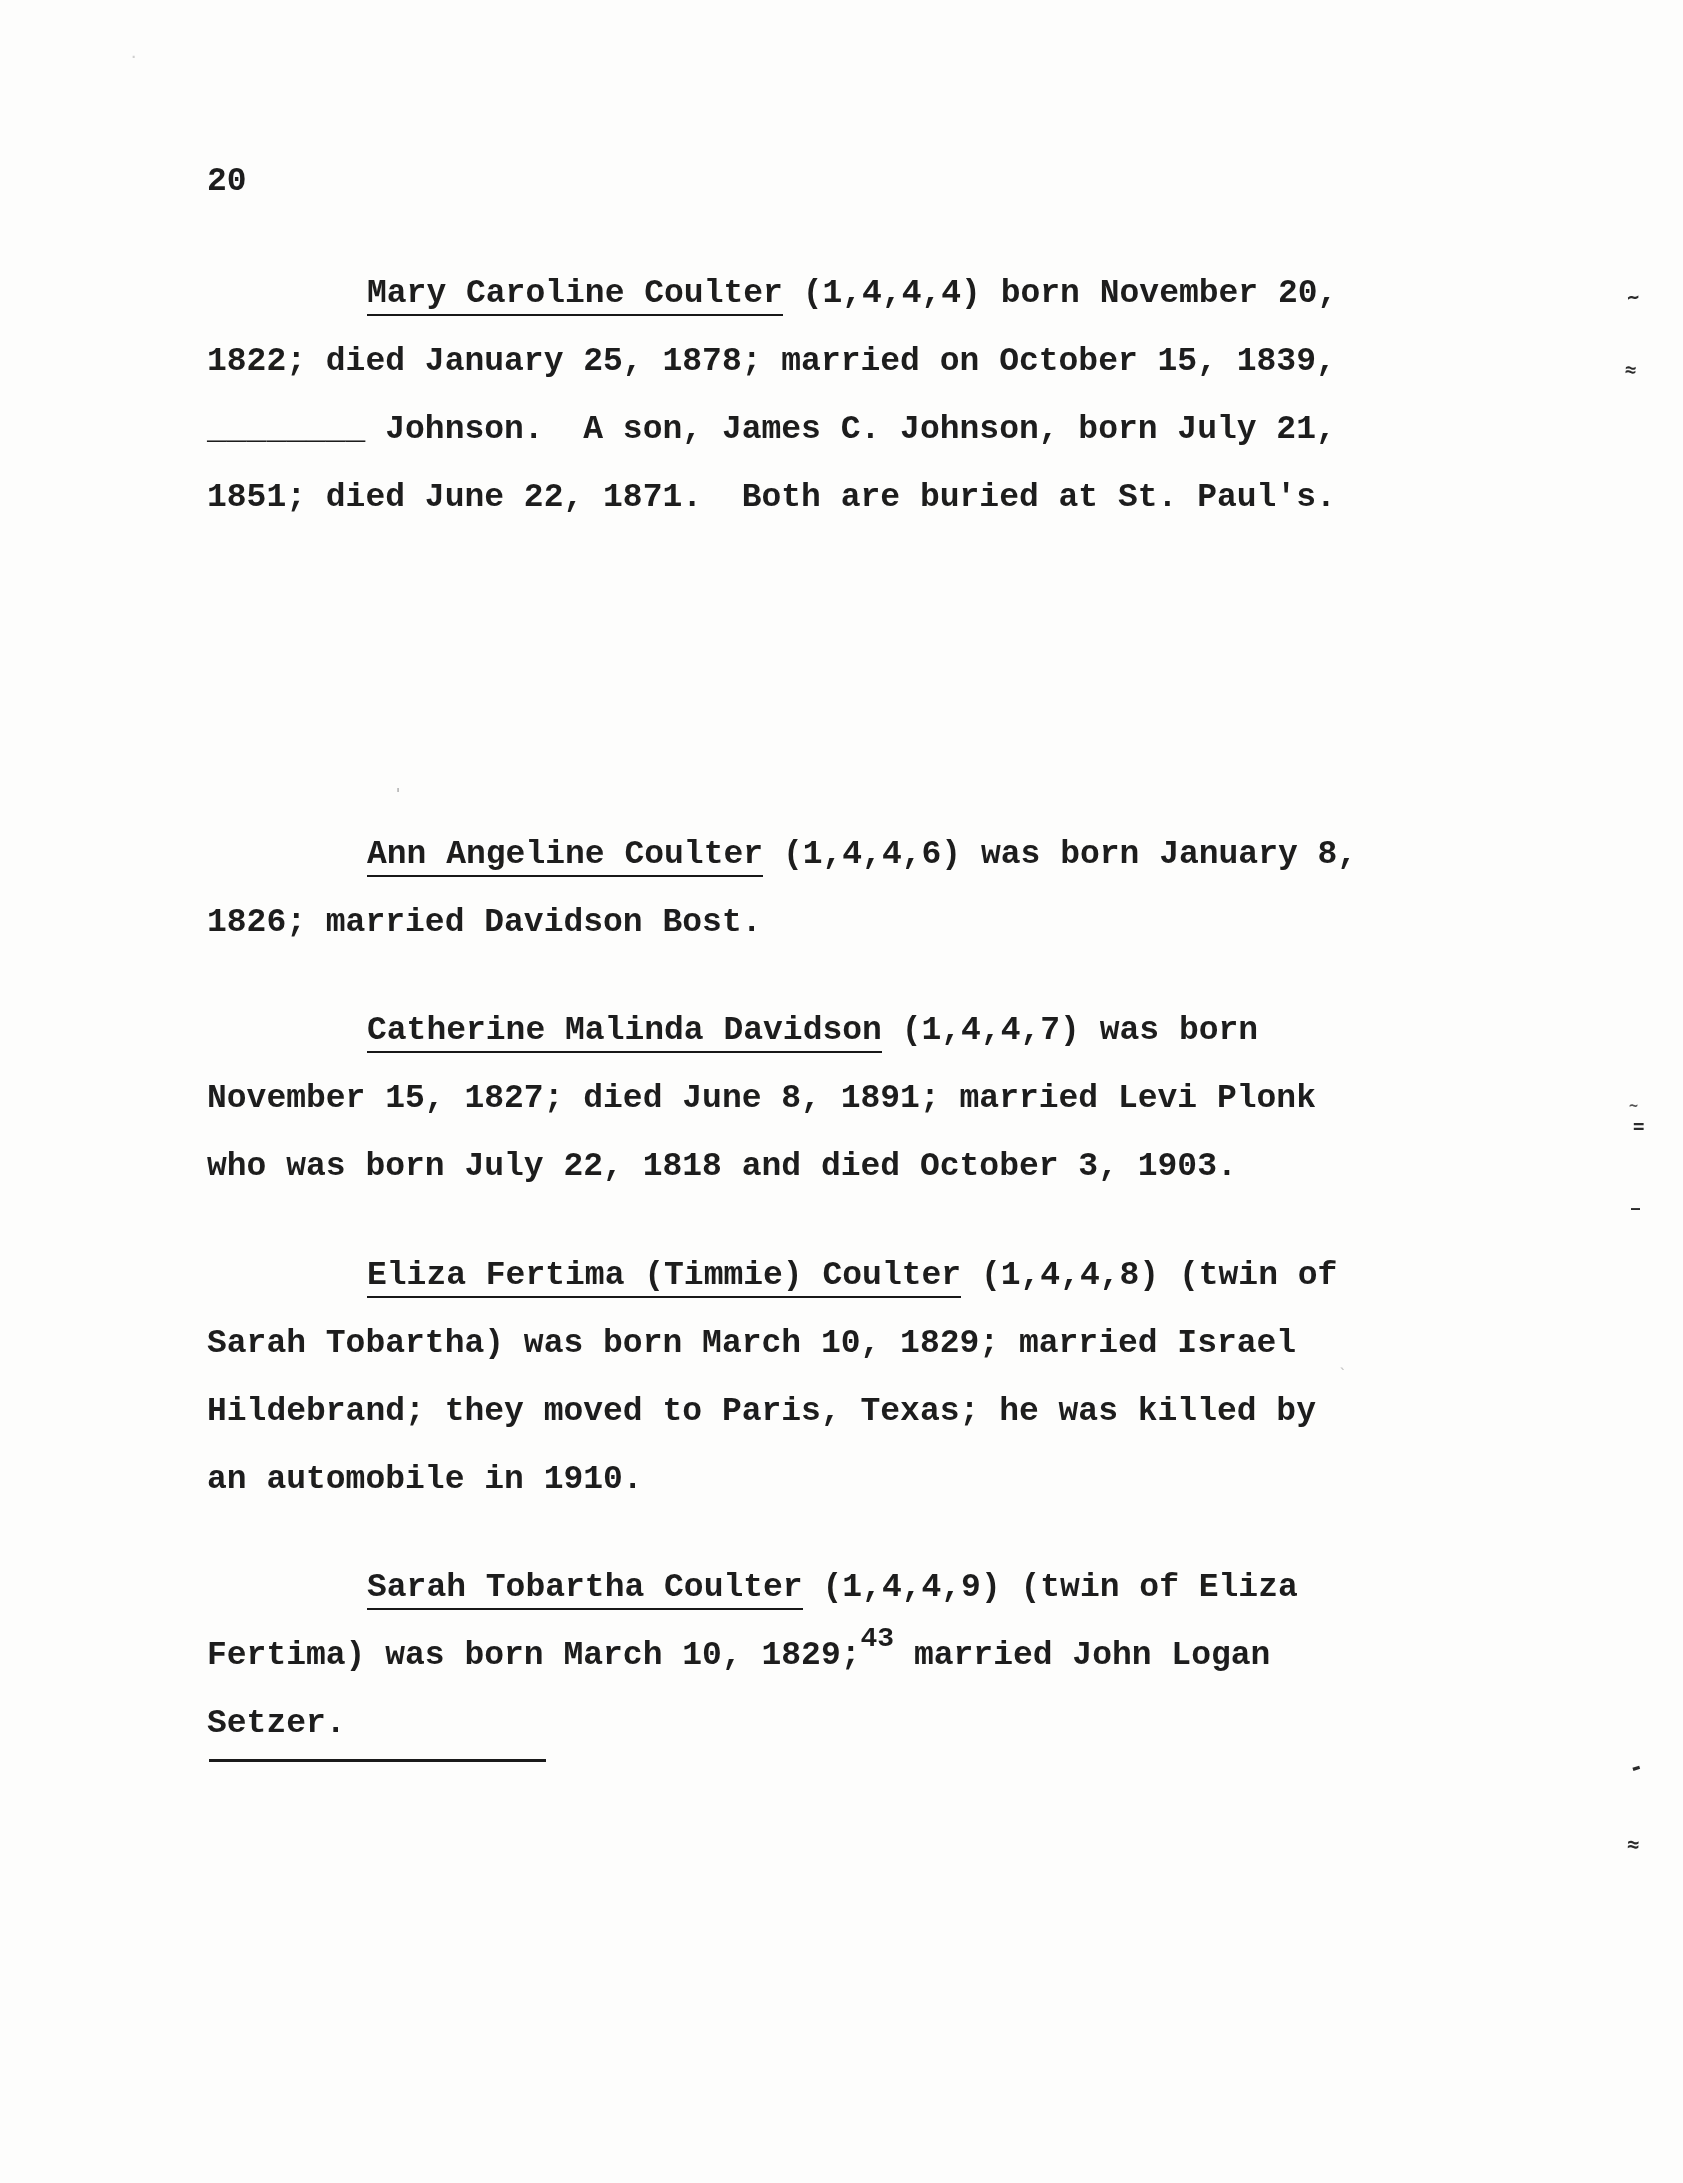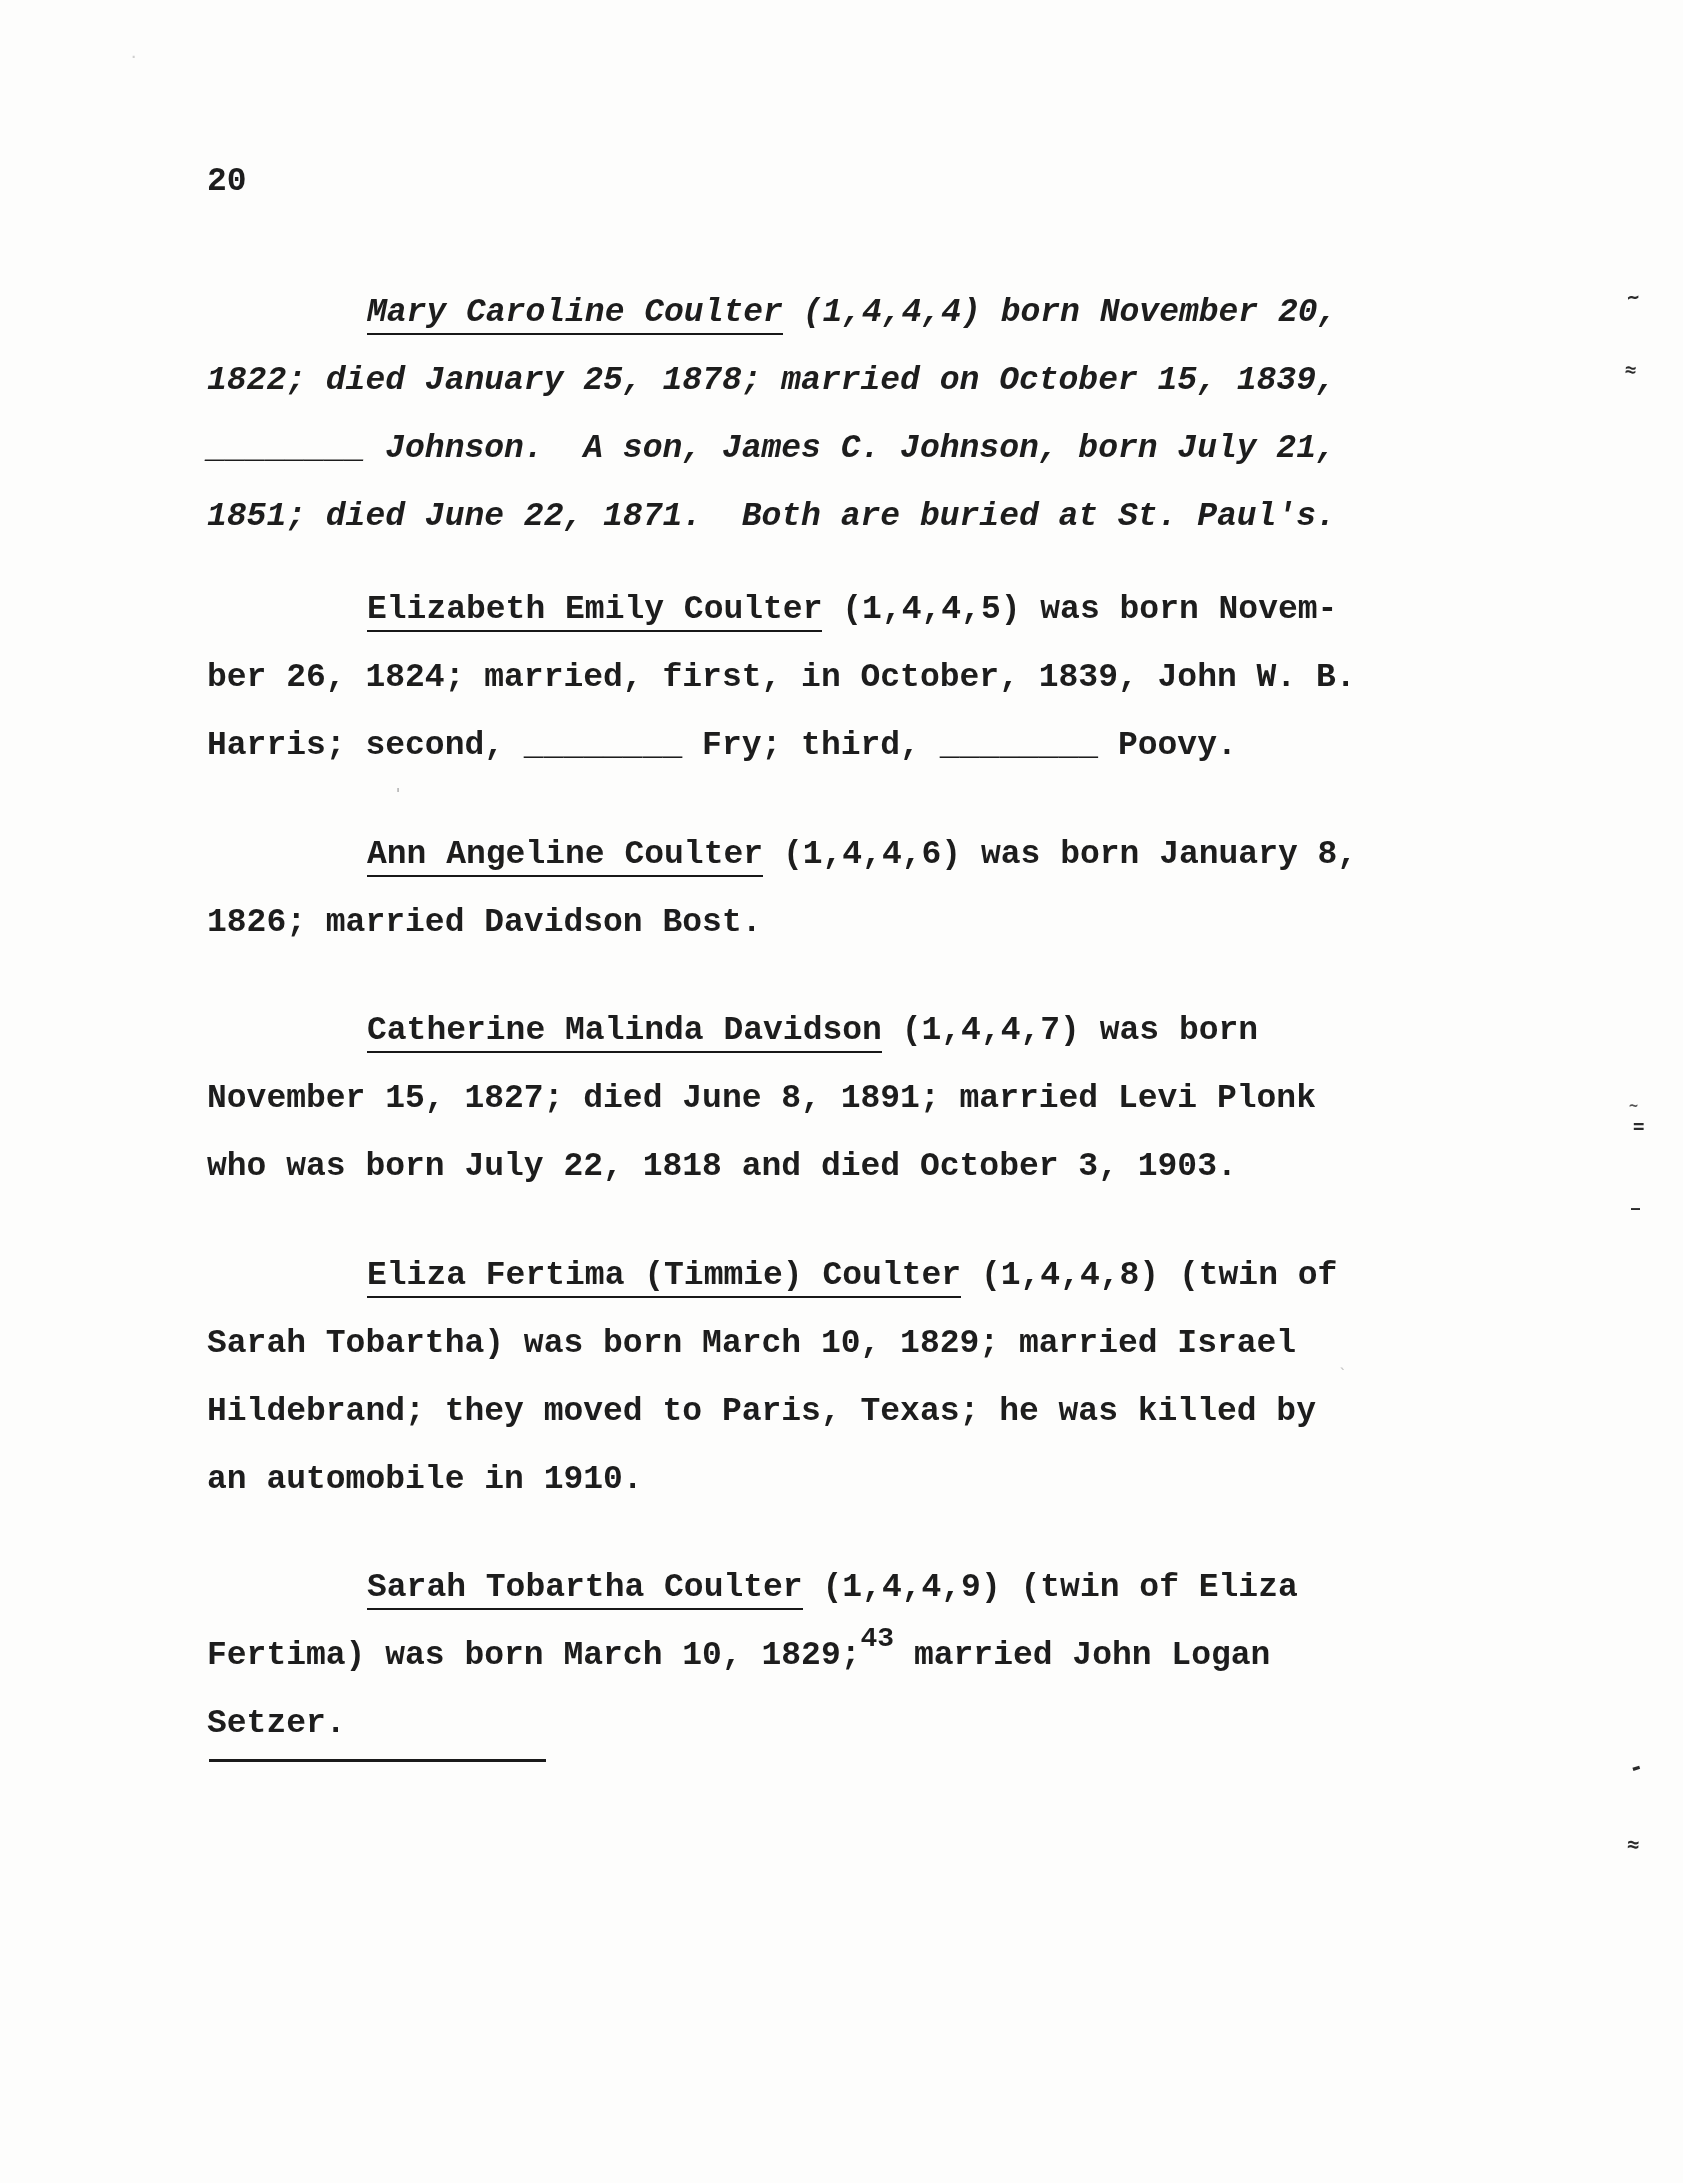--- a/index.html
+++ b/index.html
@@ -17,21 +17,21 @@
     white-space:pre;
     font-size:33px;
     line-height:68px;
     height:68px;
   }
   .para{position:absolute;left:207px;}
   .ind{padding-left:160px;}
   .u{border-bottom:2.7px solid #181818;padding-bottom:2px;}
   .sup{font-size:28px;position:relative;top:-17.7px;}
   .pageno{position:absolute;left:207px;top:148px;font-size:33px;line-height:68px;}
-  .p1{top:279px;font-style:italic;}
+  .p1{top:260px;}
   .p2{top:576px;}
   .p3{top:821px;}
   .p4{top:997px;}
   .p5{top:1242px;}
   .p6{top:1554px;}
   .rule{position:absolute;left:209px;top:1759px;width:337px;height:3.4px;background:#1b1b1b;}
   .fnote{position:absolute;left:207px;top:1786px;}
   .mark{position:absolute;font-family:"DejaVu Sans Mono",monospace;color:#2b2b2b;}
   .mk1{top:285px;left:1627px;font-size:20.4px;transform:rotate(-6deg);}
   .mk2{top:358px;left:1625px;font-size:19px;transform:rotate(4deg);}
@@ -51,25 +51,20 @@
 
   <div class="pageno">20</div>
 
   <div class="para p1">
     <div class="line ind"><span class="u">Mary Caroline Coulter</span><span> (1,4,4,4) born November 20,</span></div>
     <div class="line"><span>1822; died January 25, 1878; married on October 15, 1839,</span></div>
     <div class="line"><span>________ Johnson.  A son, James C. Johnson, born July 21,</span></div>
     <div class="line"><span>1851; died June 22, 1871.  Both are buried at St. Paul's.</span></div>
   </div>
 
-  <div class="para p2">
-    <div class="line ind"><span class="u">Elizabeth Emily Coulter</span><span> (1,4,4,5) was born Novem-</span></div>
-    <div class="line"><span>ber 26, 1824; married, first, in October, 1839, John W. B.</span></div>
-    <div class="line"><span>Harris; second, ________ Fry; third, ________ Poovy.</span></div>
-  </div>
 
   <div class="para p3">
     <div class="line ind"><span class="u">Ann Angeline Coulter</span><span> (1,4,4,6) was born January 8,</span></div>
     <div class="line"><span>1826; married Davidson Bost.</span></div>
   </div>
 
   <div class="para p4">
     <div class="line ind"><span class="u">Catherine Malinda Davidson</span><span> (1,4,4,7) was born</span></div>
     <div class="line"><span>November 15, 1827; died June 8, 1891; married Levi Plonk</span></div>
     <div class="line"><span>who was born July 22, 1818 and died October 3, 1903.</span></div>

